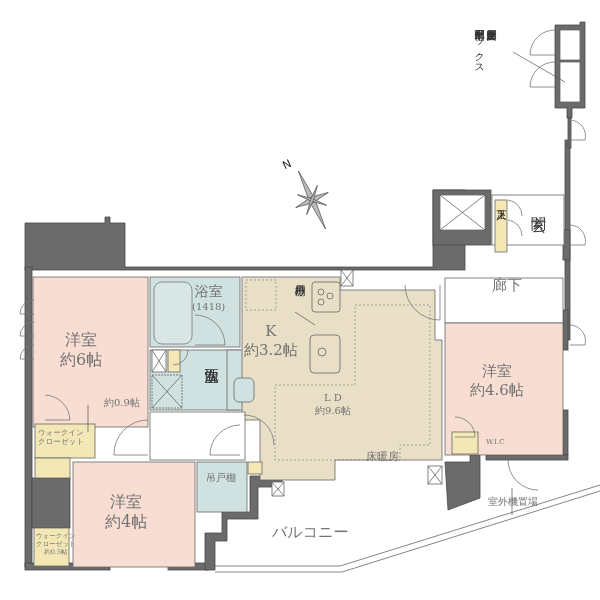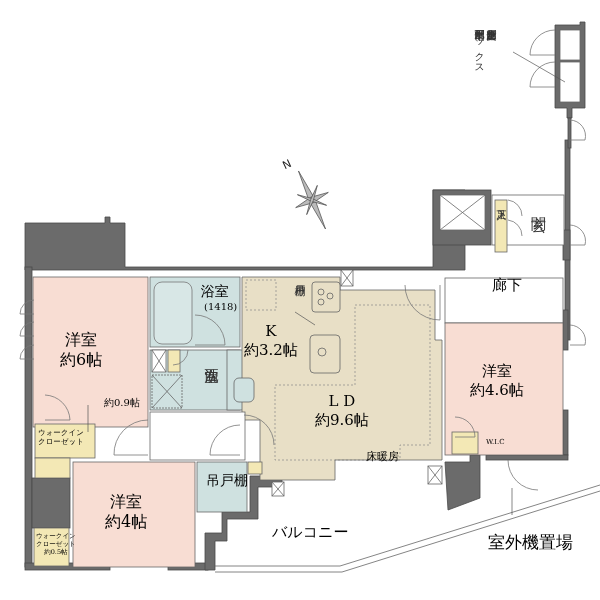--- a/index.html
+++ b/index.html
@@ -1,21 +1,21 @@
 <!DOCTYPE html>
 <html><head>
 <meta charset="utf-8">
 <style>
   html, body { margin:0; padding:0; background:#ffffff; }
   body { width:600px; height:600px; position:relative; overflow:hidden;
          font-family: "DejaVu Serif", "Liberation Serif", serif; color:#222; }
   .abs { position:absolute; box-sizing:border-box; }
-  .room-lbl { position:absolute; text-align:center; line-height:1.25; color:#000000; white-space:nowrap; }
+  .room-lbl { position:absolute; text-align:center; line-height:1.25; color:#737373; white-space:nowrap; }
   .vtext { writing-mode: vertical-rl; text-orientation: upright; position:absolute; font-size:10px; line-height:1.1; color:#333; letter-spacing:0; }
-  .small { font-size:8px;margin-left:12px; }
+  .small { font-size:8px; }
   svg { position:absolute; left:0; top:0; }
 </style>
 </head>
 <body>
 
 <div id="plan">
 
 <svg width="600" height="600" viewBox="0 0 600 600">
 
   <g fill="#6b6b6b" stroke="#4a4a4a" stroke-width="0.8">
@@ -180,21 +180,21 @@
 </div>
 
 <div class="vtext" style="left:205px; top:358px; font-size:14px; line-height:1;">洗面室</div>
 
 <div class="vtext" style="left:293px; top:277px; font-size:11px;">吊戸棚</div>
 <div class="room-lbl" style="left:244px; top:322px; font-size:15px;">
   <div>K</div>
   <div>約3.2帖</div>
 </div>
 
-<div class="room-lbl" style="left:315px; top:392px; font-size:15px;">
+<div class="room-lbl" style="left:315px; top:392px; font-size:10px;">
   <div>L D</div>
   <div>約9.6帖</div>
 </div>
 <div class="room-lbl" style="left:366px; top:450px; font-size:11px;text-align:center;">床暖房</div>
 
 <div class="vtext" style="left:496px; top:202px; font-size:10px;">下足入</div>
 <div class="vtext" style="left:530px; top:205px; font-size:15px;">玄関</div>
 
 <div class="room-lbl" style="left:492px; top:276px; font-size:15px;">廊下</div>
 
@@ -208,19 +208,19 @@
   <div>洋室</div>
   <div>約4帖</div>
 </div>
 
 <div class="room-lbl" style="left:36px; top:532px; font-size:6.5px;">
   <div>ウォークイン</div>
   <div>クローゼット</div>
   <div>約0.5帖</div>
 </div>
 
-<div class="room-lbl" style="left:206px; top:472px; font-size:14px;">吊戸棚</div>
+<div class="room-lbl" style="left:206px; top:472px; font-size:10px;">吊戸棚</div>
 
 <div class="room-lbl" style="left:272px; top:523px; font-size:15px;">バルコニー</div>
 
-<div class="room-lbl" style="left:488px; top:532px; font-size:17px;">室外機置場</div>
+<div class="room-lbl" style="left:488px; top:496px; font-size:10px;">室外機置場</div>
 
 </div>
 
 </body></html>

